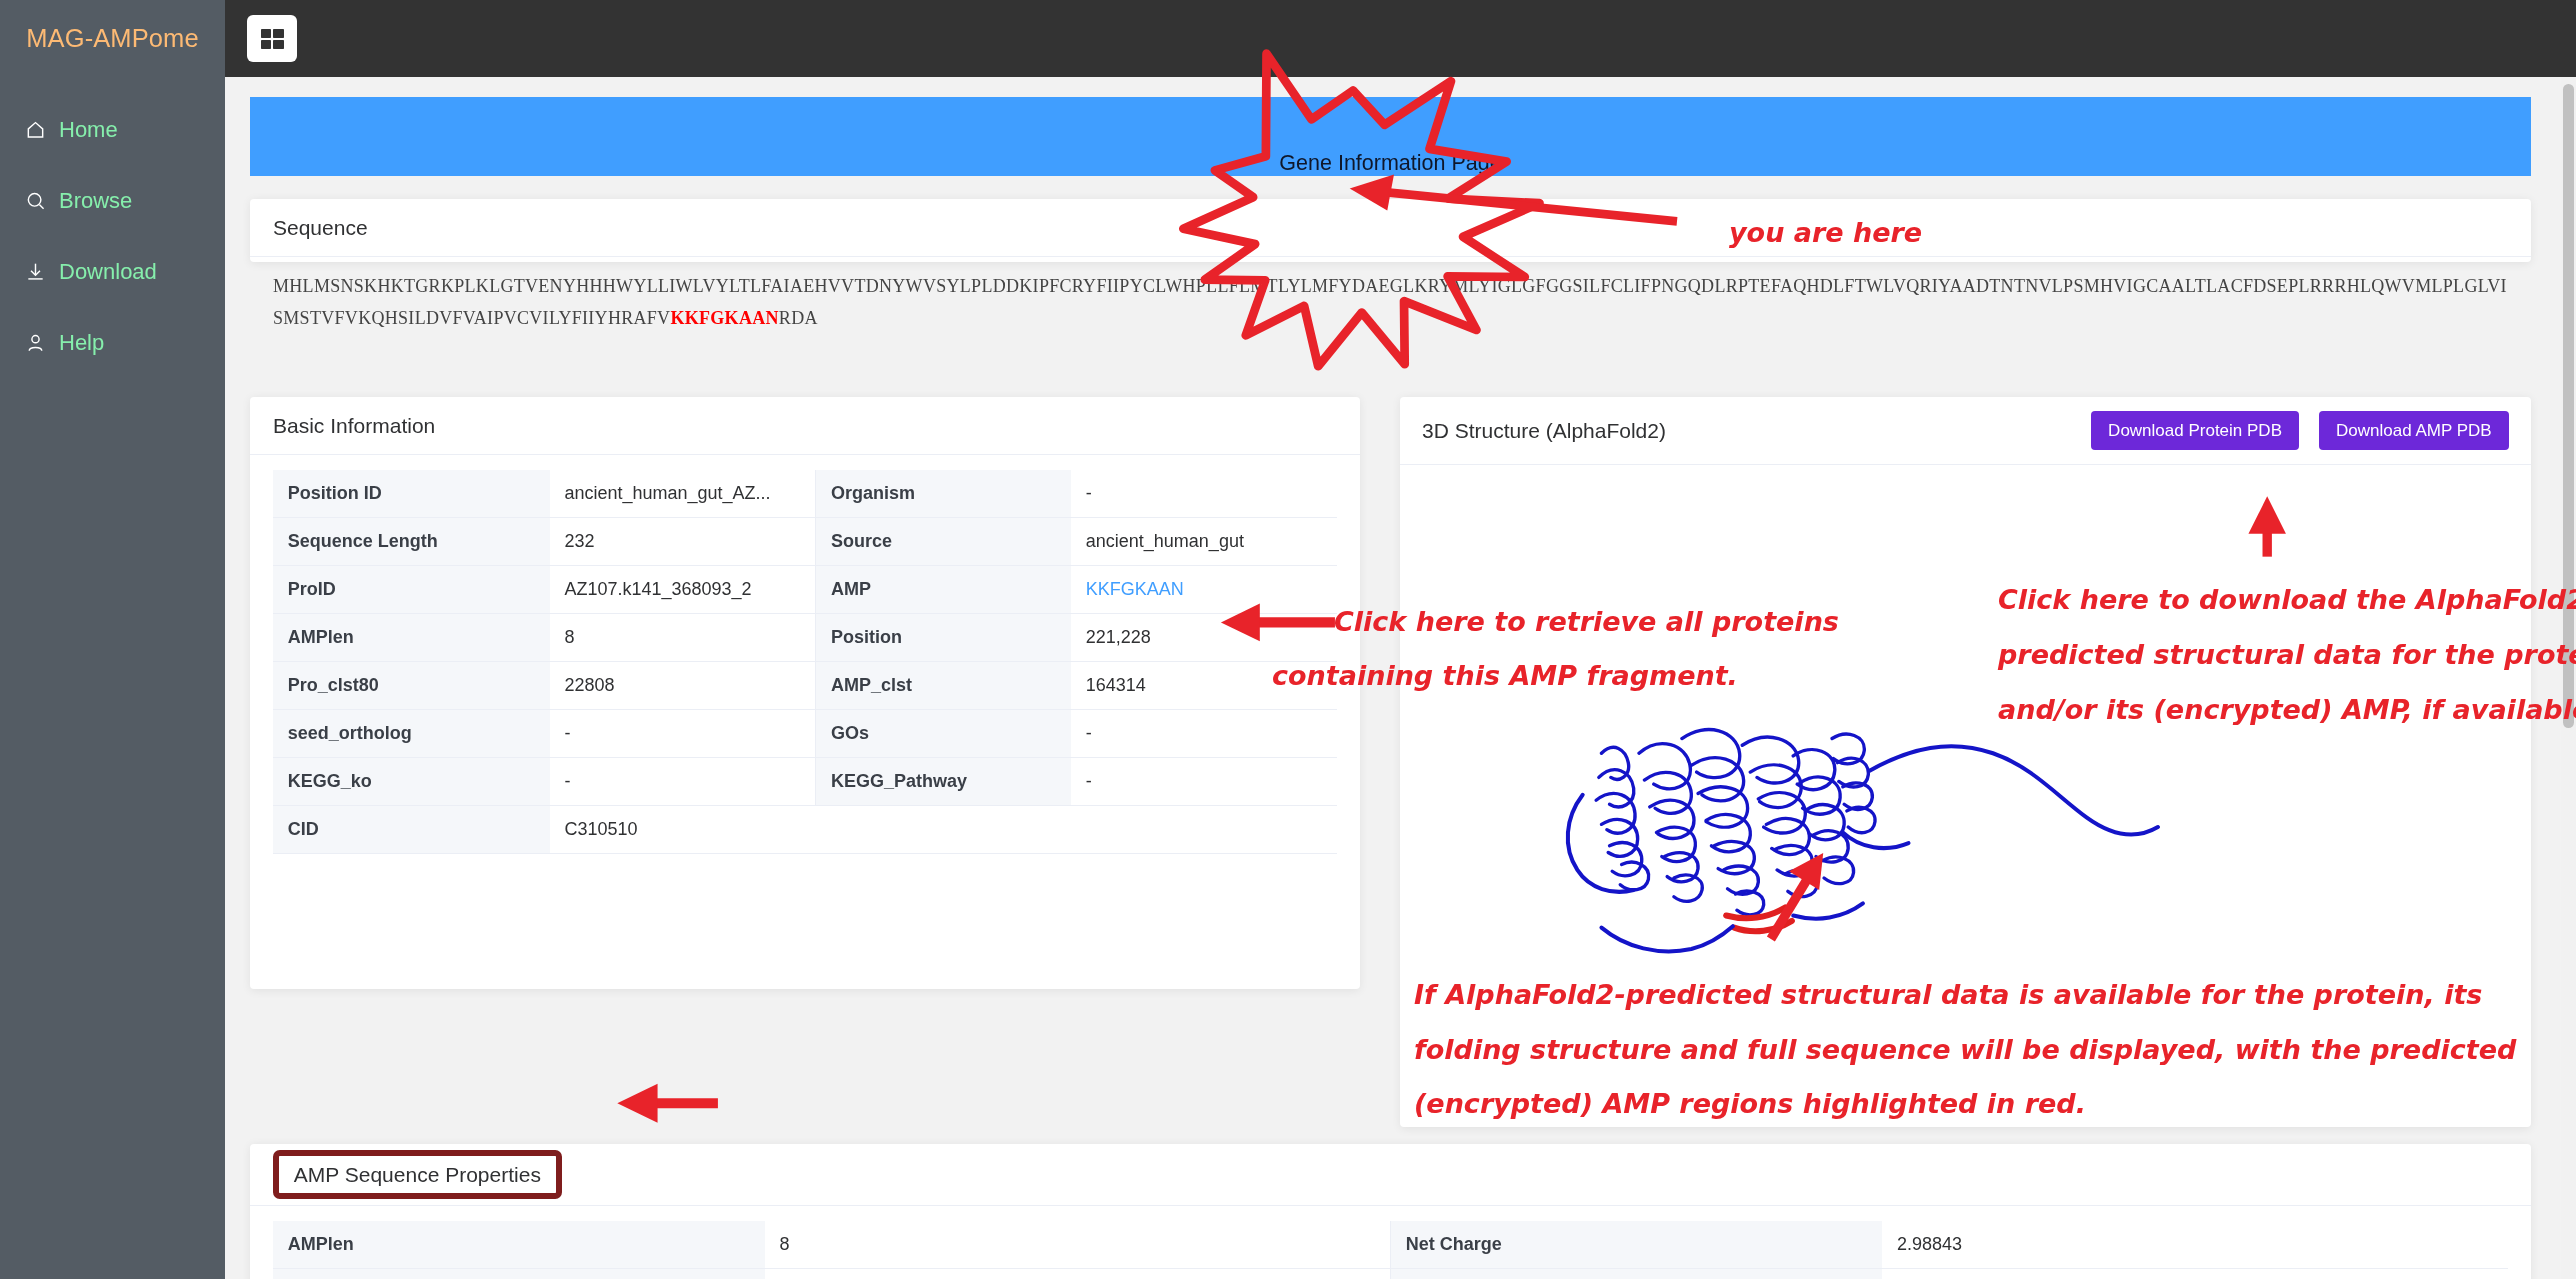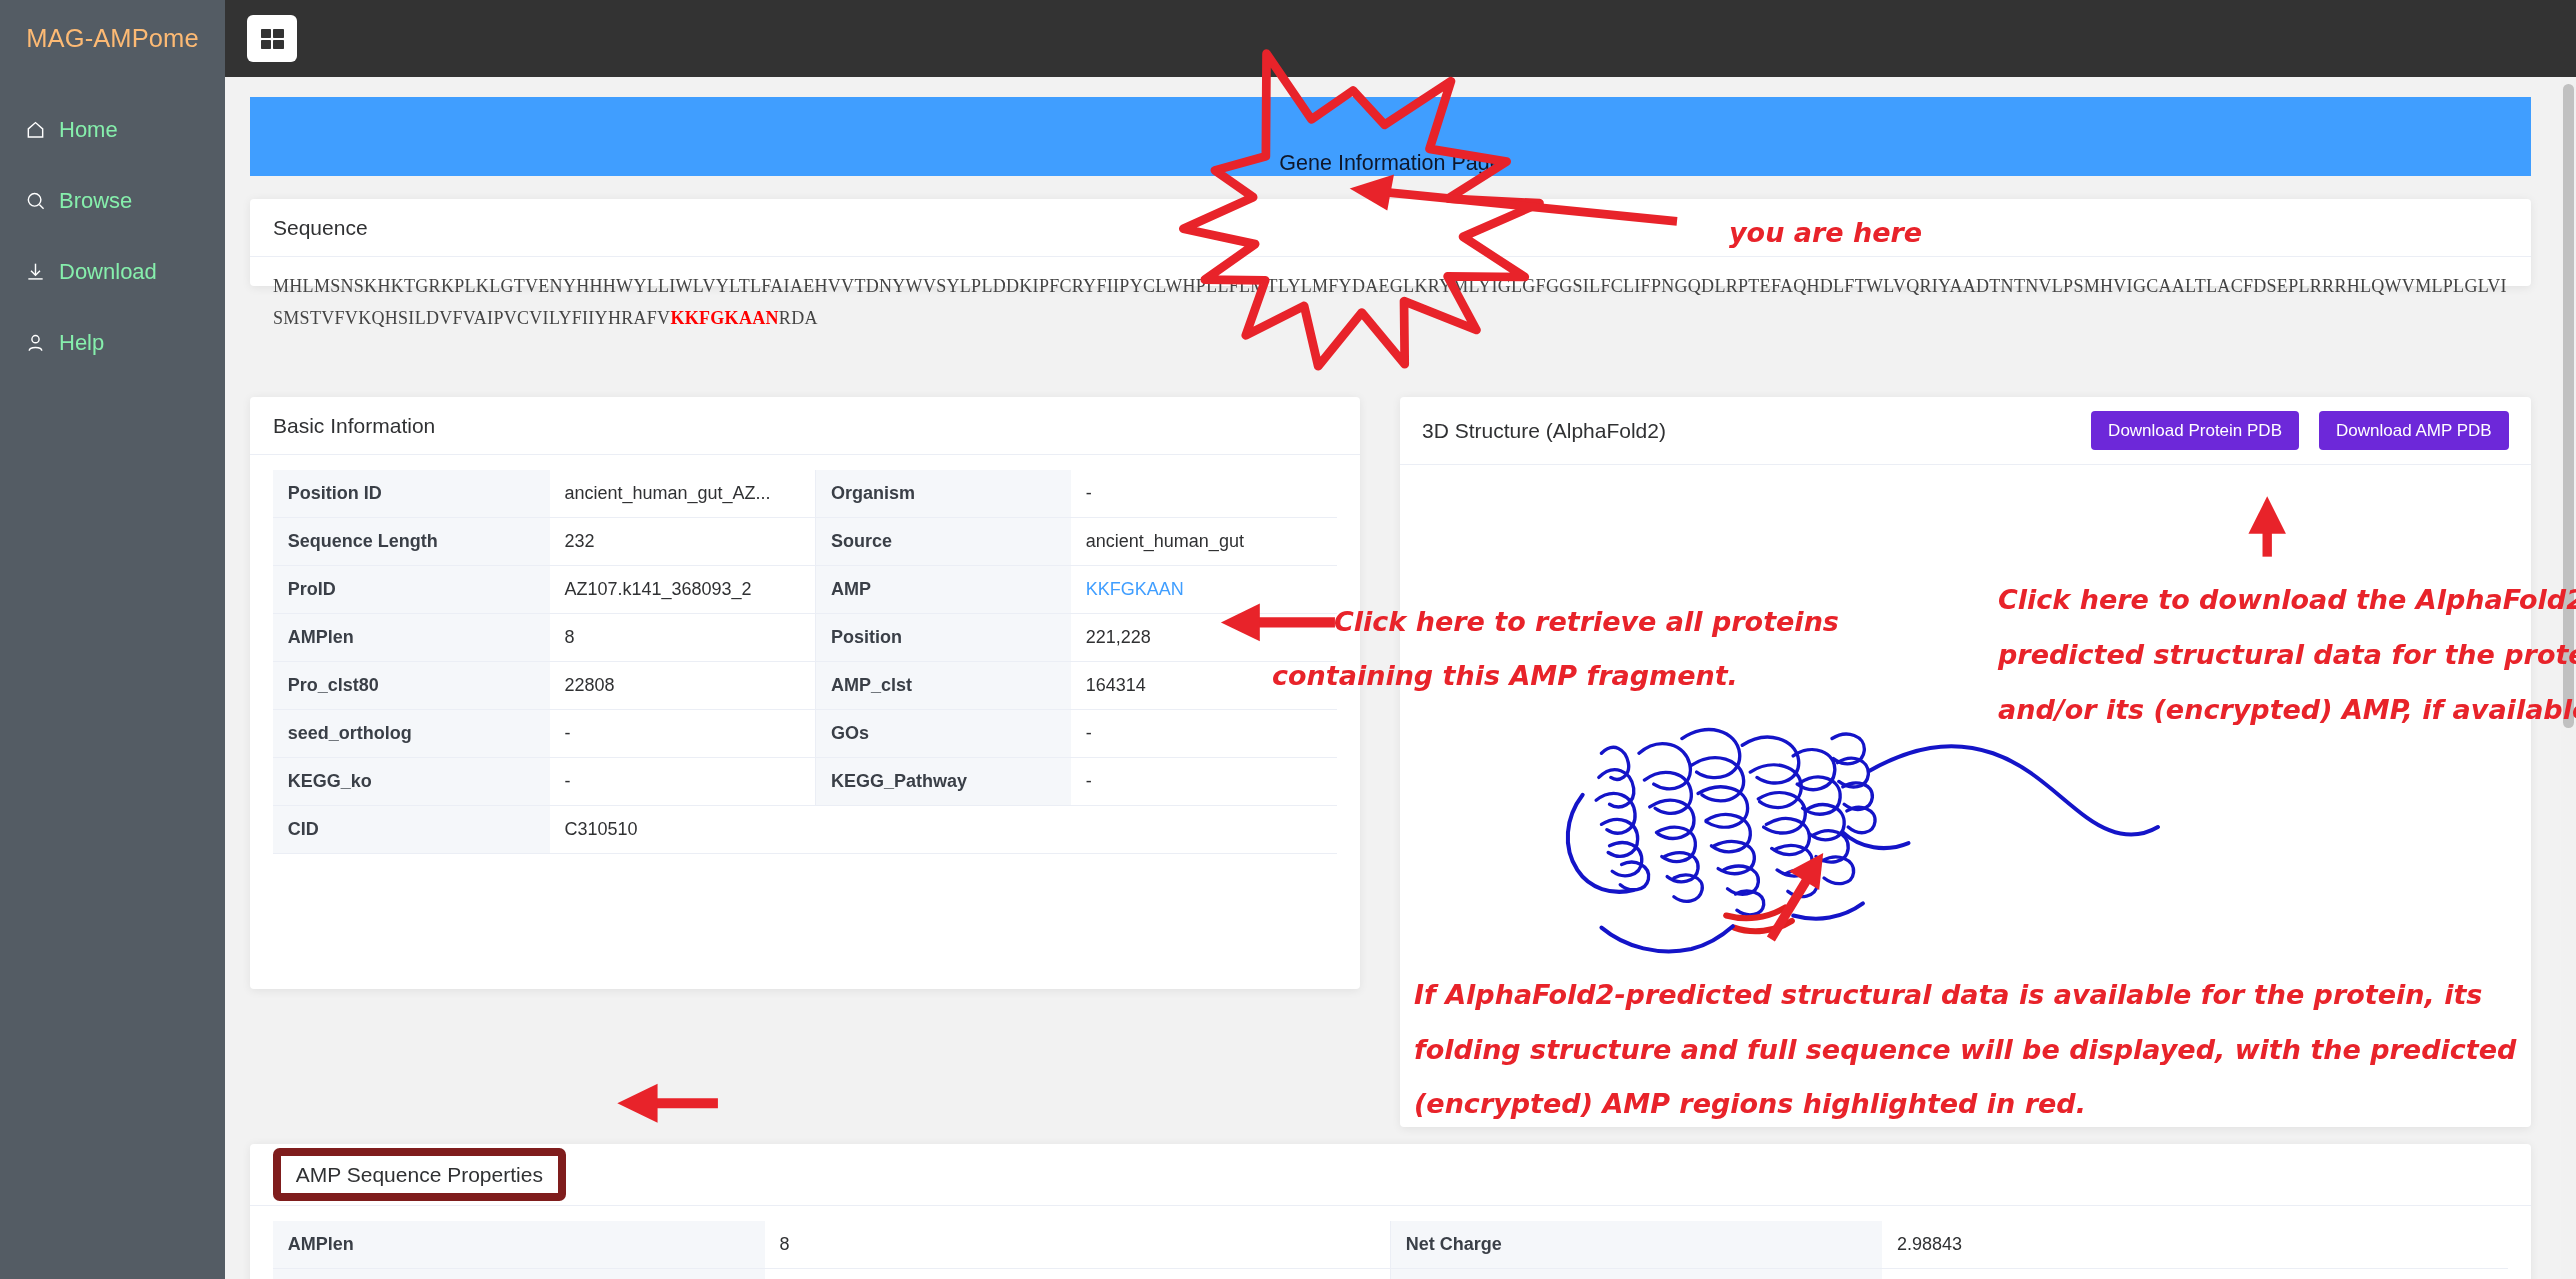--- a/index.html
+++ b/index.html
@@ -72,21 +72,21 @@
     box-shadow: 0 1.3px 9.4px rgba(0,0,0,.07);
   }
   .card-head {
     padding: 0 23px;
     height: 58px; display: flex; align-items: center;
     border-bottom: 0.7px solid #ebeef5;
     font-size: 21px; color: #303133;
   }
 
   
-  #seq-card { left: 25px; top: 122px; width: 2281px; height: 87px; }
+  #seq-card { left: 25px; top: 122px; width: 2281px; height: 63px; }
   #seq-card .card-head { border-bottom: 0.7px solid #ebeef5; }
   .seq-body {
     padding: 13.4px 23px 13.4px 23px;
     font-family: "Liberation Serif", serif;
     font-size: 18px; line-height: 32px;
     color: #444; letter-spacing: 0.3px;
     word-break: break-all;
   }
   .seq-red { color: #ff0000; font-weight: bold; }
 
@@ -116,21 +116,21 @@
     display: inline-flex; align-items: center; justify-content: center;
     cursor: pointer; border: none; white-space: nowrap;
   }
   .btn + .btn { margin-left: 13.4px; }
   .struct-body { position: relative; width: 100%; height: 657px; }
 
   
   #amp-card { left: 25px; top: 1067px; width: 2281px; height: 255px; }
   #amp-card .card-head { height: 62px; }
   .head-box {
-    border: 8px solid #7f1d1d; border-radius: 6.7px;
+    border: 6px solid #7f1d1d; border-radius: 6.7px;
     padding: 6.7px 14.8px; display: inline-flex; align-items: center;
     font-size: 21px; color: #303133;
   }
 
   
   .scrollbar {
     position: absolute; right: 0; top: 77px;
     width: 14.8px; height: 1202px; background: #f1f1f1;
   }
   .scrollbar .thumb {

